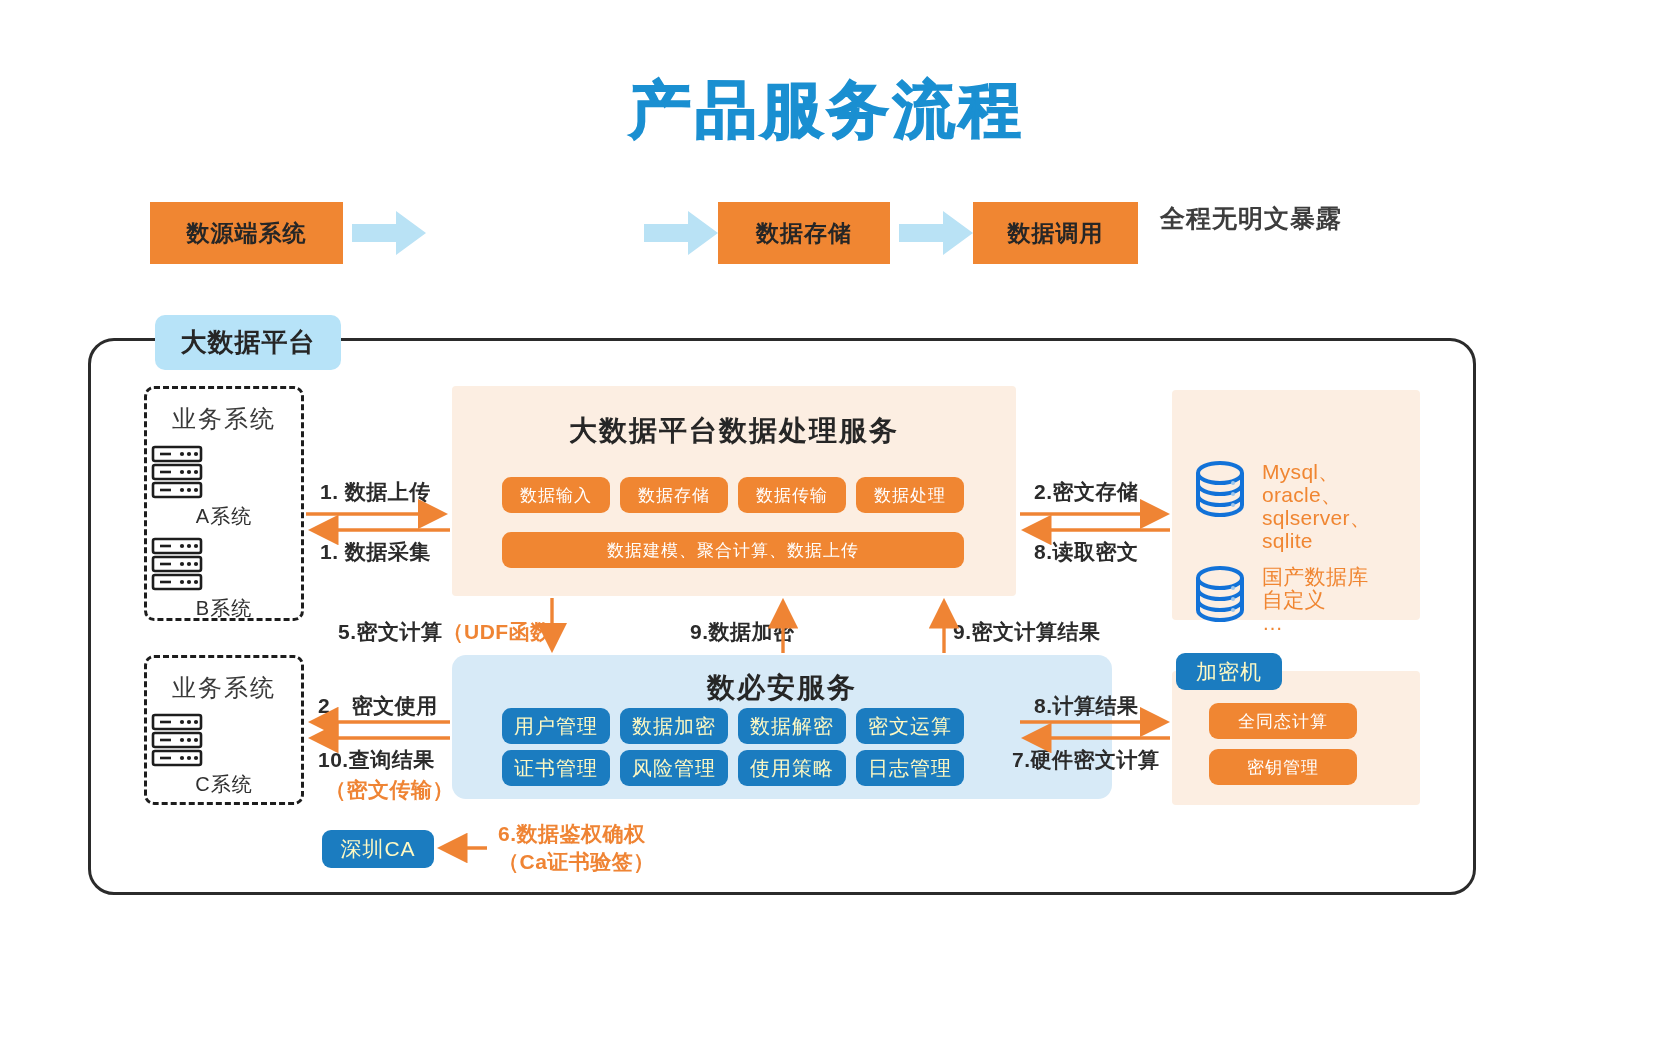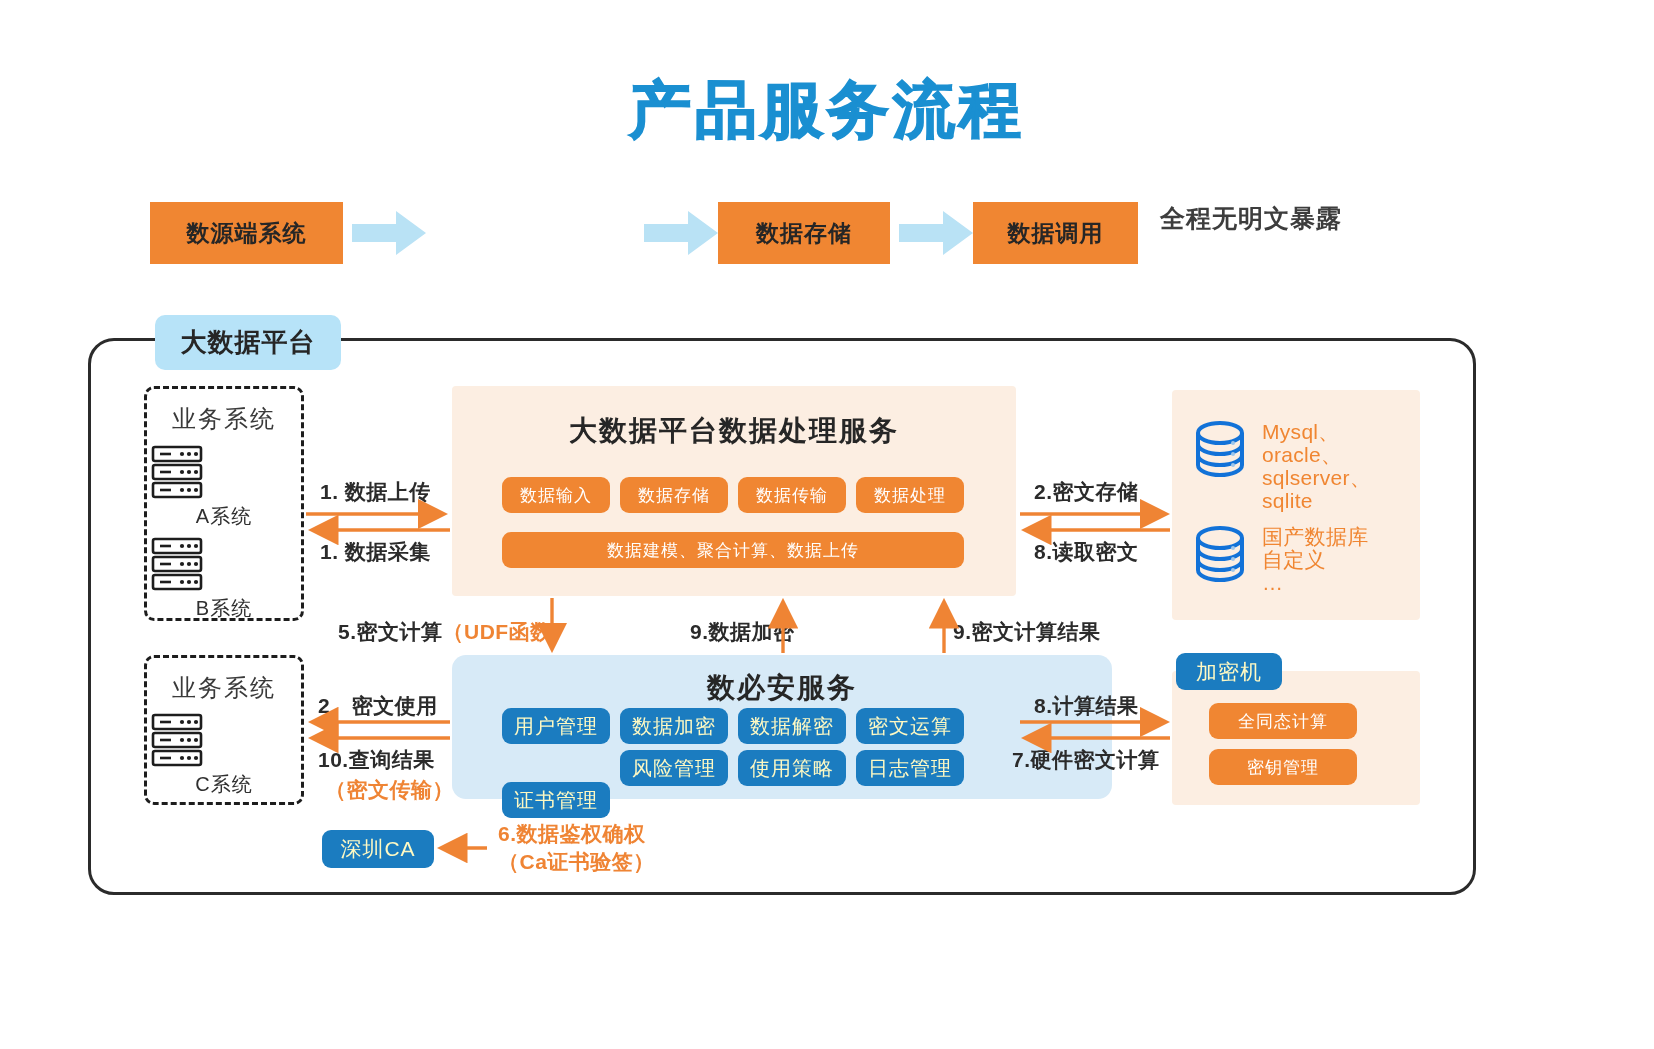--- a/index.html
+++ b/index.html
@@ -86,21 +86,21 @@
 
   
   .alabel {
     position: absolute; font-size: 21px; font-weight: 700; color: #2b2b2b;
     white-space: nowrap; letter-spacing: 0.5px;
   }
   .alabel.orange { color: #ef8434; }
   .alabel .hl { color: #ef8434; }
 
   
-  .db-row { position: absolute; display: flex; align-items: flex-start; }
+  .db-row { position: absolute; display: flex; align-items: flex-start; margin-top: 40px; }
   .db-text {
     font-size: 21px; color: #f08632; line-height: 23px;
     margin-left: 16px; white-space: pre-line; letter-spacing: 0.3px;
   }
 
   svg { display: block; overflow: visible; }
   .arrow-layer { position: absolute; left: 0; top: 0; width: 1654px; height: 1049px; pointer-events: none; }
 </style>
 </head>
 <body>
@@ -229,21 +229,21 @@
     <div class="pill-orange" style="left:404px; top:91px; width:108px; height:36px;">数据处理</div>
     <div class="pill-orange" style="left:50px; top:146px; width:462px; height:36px;">数据建模、聚合计算、数据上传</div>
   </div>
 
   <div class="panel-blue" style="left:452px; top:655px; width:660px; height:144px;">
     <div class="panel-title" style="top:14px;">数必安服务</div>
     <div class="pill-blue" style="left:50px; top:53px; width:108px; height:36px;">用户管理</div>
     <div class="pill-blue" style="left:168px; top:53px; width:108px; height:36px;">数据加密</div>
     <div class="pill-blue" style="left:286px; top:53px; width:108px; height:36px;">数据解密</div>
     <div class="pill-blue" style="left:404px; top:53px; width:108px; height:36px;">密文运算</div>
-    <div class="pill-blue" style="left:50px; top:95px; width:108px; height:36px;margin-top:32px;">证书管理</div>
+    <div class="pill-blue" style="left:50px; top:95px; width:108px; height:36px;">证书管理</div>
     <div class="pill-blue" style="left:168px; top:95px; width:108px; height:36px;">风险管理</div>
     <div class="pill-blue" style="left:286px; top:95px; width:108px; height:36px;">使用策略</div>
     <div class="pill-blue" style="left:404px; top:95px; width:108px; height:36px;">日志管理</div>
   </div>
 
   <div class="panel-orange" style="left:1172px; top:390px; width:248px; height:230px;">
     <div class="db-row" style="left:22px; top:30px;">
       <span>
         <svg width="52" height="58" viewBox="0 0 52 58">
           <g fill="none" stroke="#1272d8" stroke-width="4">

